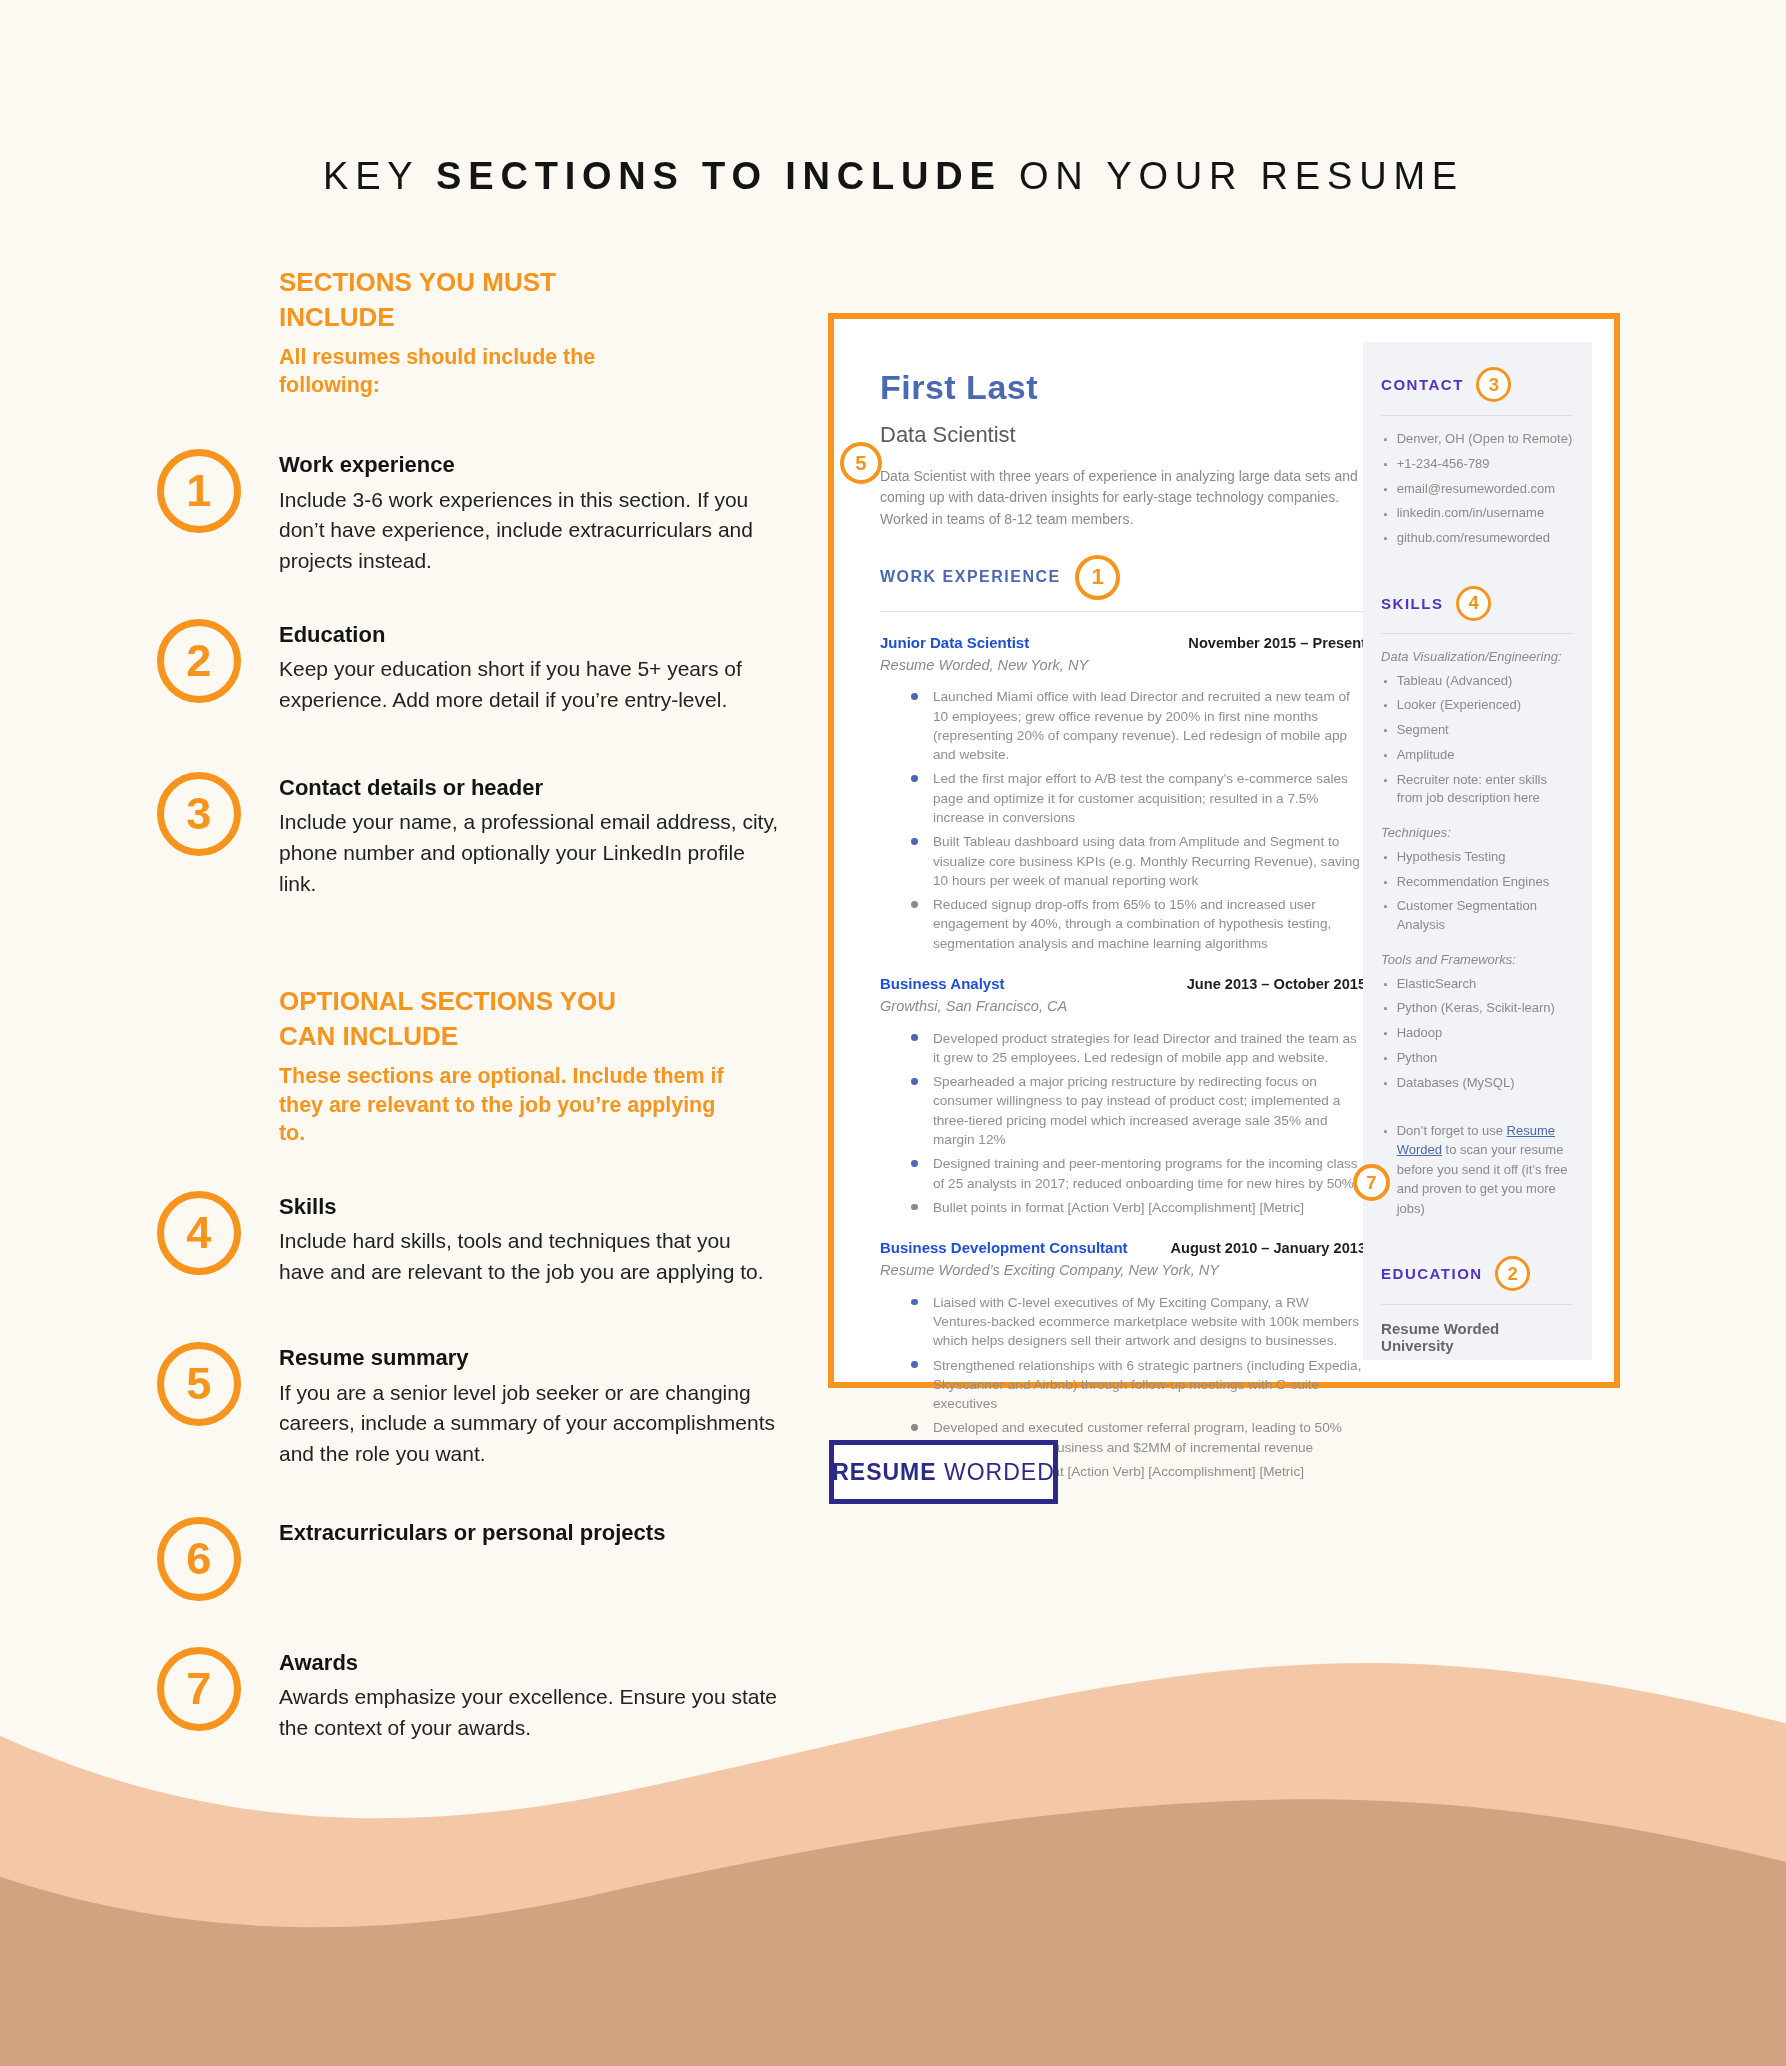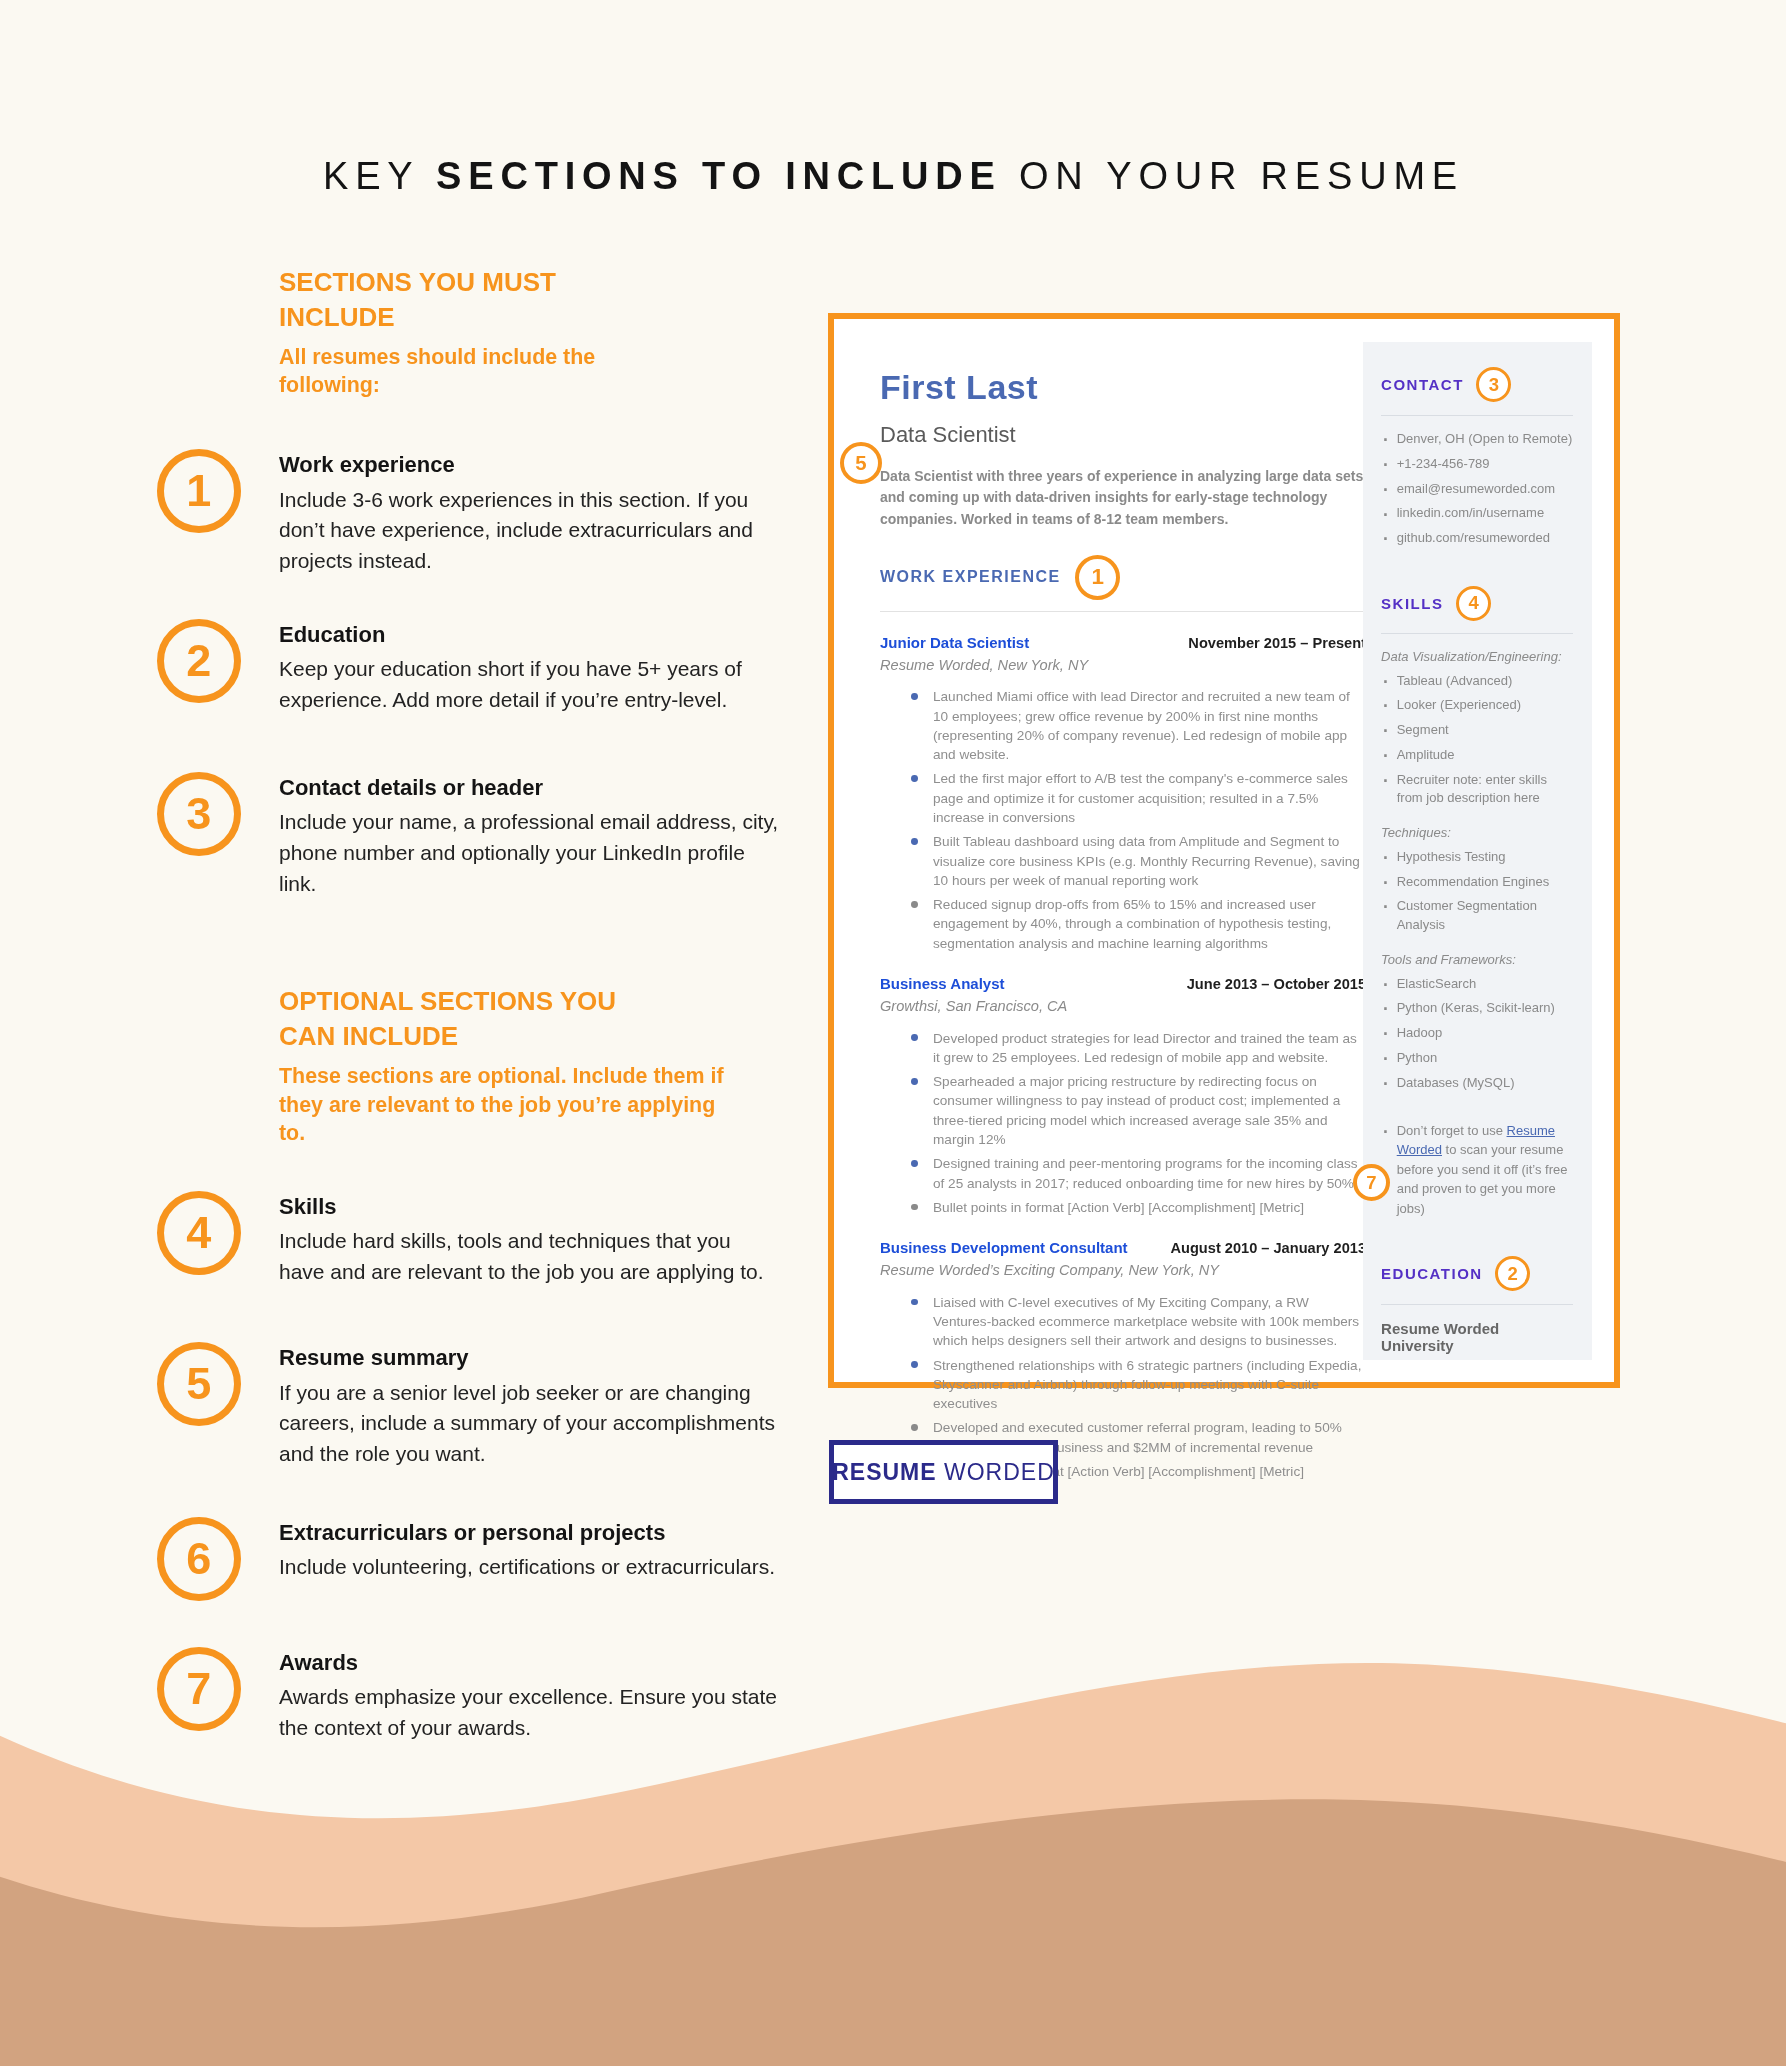--- a/index.html
+++ b/index.html
@@ -38,21 +38,21 @@
   .mtOpt{margin-top:85px;} .mt4{margin-top:46px;} .mt5{margin-top:57px;}
   .mt6{margin-top:50px;} .mt7{margin-top:43px;}
   
   .resume{
     position:absolute;left:828px;top:313px;width:792px;height:1075px;box-sizing:border-box;
     background:#ffffff;border:6.3px solid #F7941D;
   }
   .resume-main{position:absolute;left:46px;top:49px;width:486px;}
   .r-name{font-size:34px;font-weight:800;color:#4a69b2;letter-spacing:0.5px;}
   .r-role{margin-top:14.6px;font-size:22px;color:#5a5a5a;}
-  .r-summary{margin-top:18.5px;font-size:14px;line-height:1.52;color:#8a8a8a;width:486px;font-weight:bold;}
+  .r-summary{margin-top:18.5px;font-size:14px;line-height:1.52;color:#8a8a8a;width:486px;}
   .r-work-row{margin-top:25px;display:flex;align-items:center;gap:14.6px;}
   .r-work-heading{font-size:16px;font-weight:700;letter-spacing:1.5px;color:#4a69b2;}
   .inline-badge{
     width:45px;height:45px;box-sizing:border-box;border:4.9px solid #F7941D;border-radius:50%;
     background:#fff;display:flex;align-items:center;justify-content:center;
     color:#F7941D;font-weight:800;font-size:22.4px;flex:0 0 auto;
   }
   .r-hr{border:none;border-top:1px solid #e2e2e2;margin:10.7px 0 0 0;}
   .job{margin-top:22.4px;}
   .job-head{display:flex;justify-content:space-between;align-items:baseline;}
@@ -144,21 +144,20 @@
 
   <div class="step mt5">
     <div class="badge">5</div>
     <h3>Resume summary</h3>
     <p>If you are a senior level job seeker or are changing careers, include a summary of your accomplishments and the role you want.</p>
   </div>
 
   <div class="step mt6">
     <div class="badge">6</div>
     <h3>Extracurriculars or personal projects</h3>
-    <p>Include volunteering, certifications or extracurriculars.</p>
   </div>
 
   <div class="step mt7">
     <div class="badge">7</div>
     <h3>Awards</h3>
     <p>Awards emphasize your excellence. Ensure you state the context of your awards.</p>
   </div>
 </div>
 
 <div class="resume">

